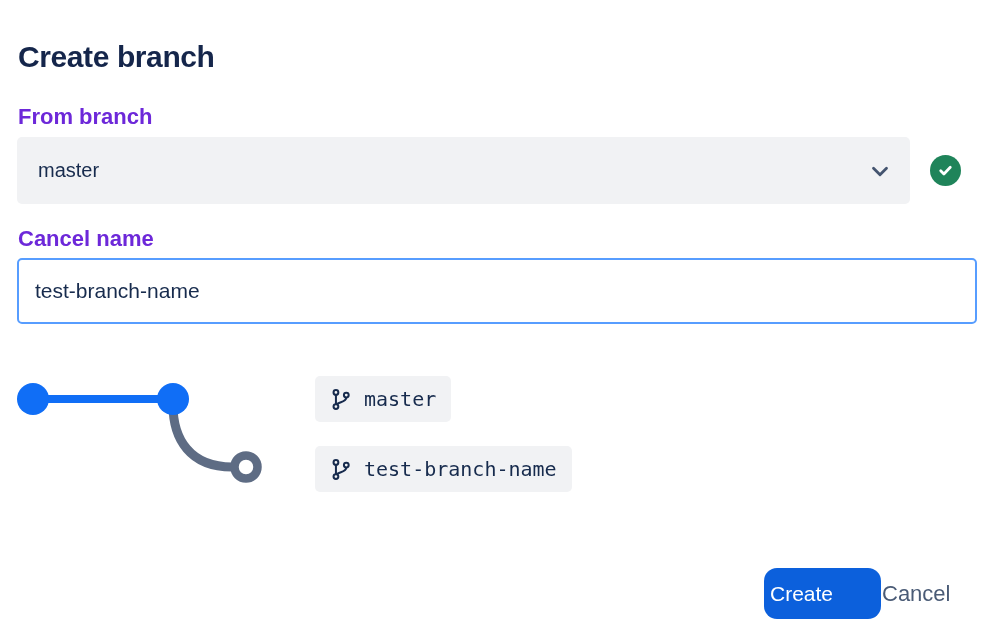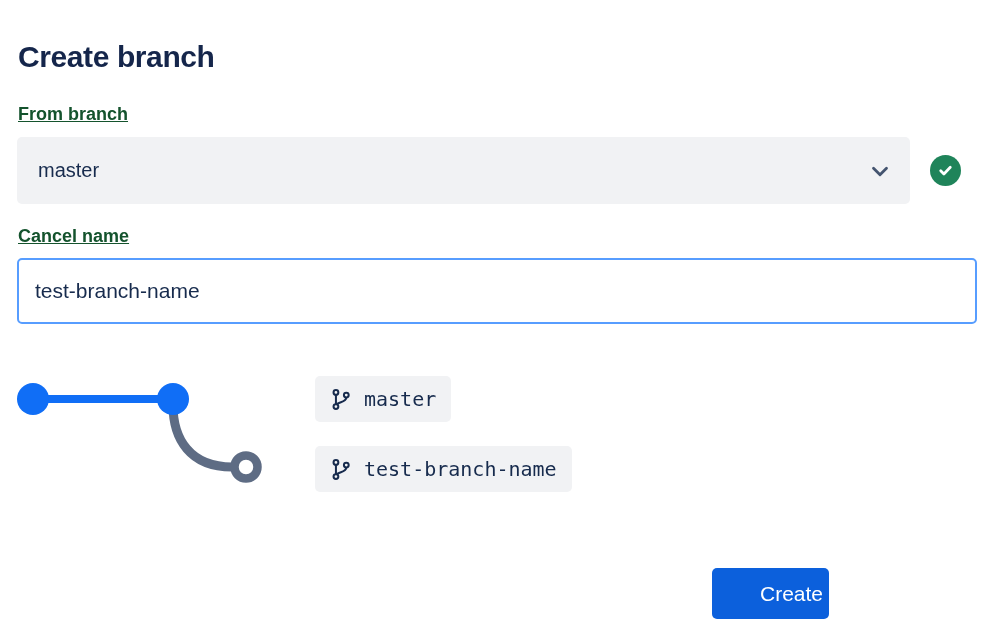--- a/index.html
+++ b/index.html
@@ -5,21 +5,21 @@
   html,body{margin:0;padding:0;background:#ffffff;}
   .stage{
     position:relative;width:998px;height:641px;background:#ffffff;overflow:hidden;
     font-family:"Liberation Sans",sans-serif;
   }
   .dialog-title{
     position:absolute;left:18px;top:20px;
     font-size:30px;font-weight:700;color:#15264B;letter-spacing:-0.4px;
   }
   .field-label{
-    position:absolute;font-size:18px;font-weight:600;color:#14532d;text-decoration:underline;
+    position:absolute;font-size:22px;font-weight:600;color:#6d28d9;
   }
   .from-label{left:18px;top:104px;}
   .name-label{left:18px;top:226px;}
   .dropdown{
     position:absolute;left:17px;top:137px;width:893px;height:67px;
     background:#F1F2F4;border-radius:5px;box-sizing:border-box;
     display:flex;align-items:center;justify-content:space-between;
     padding:0 17px 0 21px;cursor:pointer;
   }
   .dropdown-value{font-size:20px;color:#172B4D;}
@@ -37,24 +37,24 @@
   .graph{position:absolute;left:10px;top:375px;width:260px;height:120px;}
   .chip{
     position:absolute;left:315px;height:46px;background:#F1F2F4;border-radius:5px;
     box-sizing:border-box;display:flex;align-items:center;gap:11px;padding:0 15px;
     font-family:"DejaVu Sans Mono",monospace;font-size:20px;color:#172B4D;white-space:nowrap;
   }
   .chip-master{top:376px;}
   .chip-new{top:446px;}
   .branch-icon{width:23px;height:23px;flex:0 0 auto;display:block;}
   .create-button{
-    position:absolute;left:712px;top:568px;width:117px;height:51px;
-    background:#0C60DC;border:none;border-radius:5px;cursor:pointer;
+    position:absolute;left:764px;top:568px;width:117px;height:51px;
+    background:#0C60DC;border:none;border-radius:13px;cursor:pointer;
     color:#ffffff;font-family:"Liberation Sans",sans-serif;font-size:21px;font-weight:500;
-    display:flex;align-items:center;justify-content:flex-end;
+    display:flex;align-items:center;justify-content:flex-start;
   }
   .cancel-button{
     position:absolute;left:866px;top:568px;height:51px;padding:0 16px;
     background:transparent;border:none;cursor:pointer;
     color:#4A5B76;font-family:"Liberation Sans",sans-serif;font-size:22px;
     display:flex;align-items:center;justify-content:center;
   }
 </style>
 </head>
 <body>
@@ -115,14 +115,17 @@
         <path d="M17 9.9c0 5.2-8 4.3-10 7.2"></path>
       </svg>
     </span>
     <span>test-branch-name</span>
   </div>
 
   <button class="create-button">
     <span>Create</span>
   </button>
 
+  <button class="cancel-button">
+    <span>Cancel</span>
+  </button>
 
 </div>
 
 </body></html>

